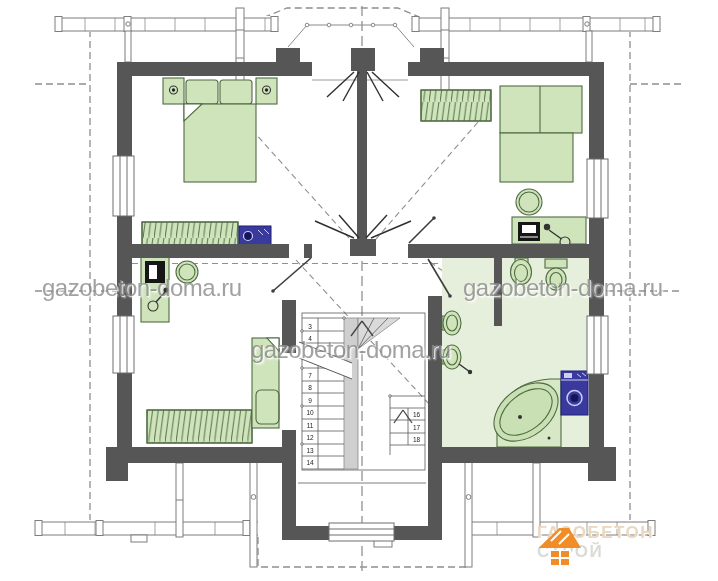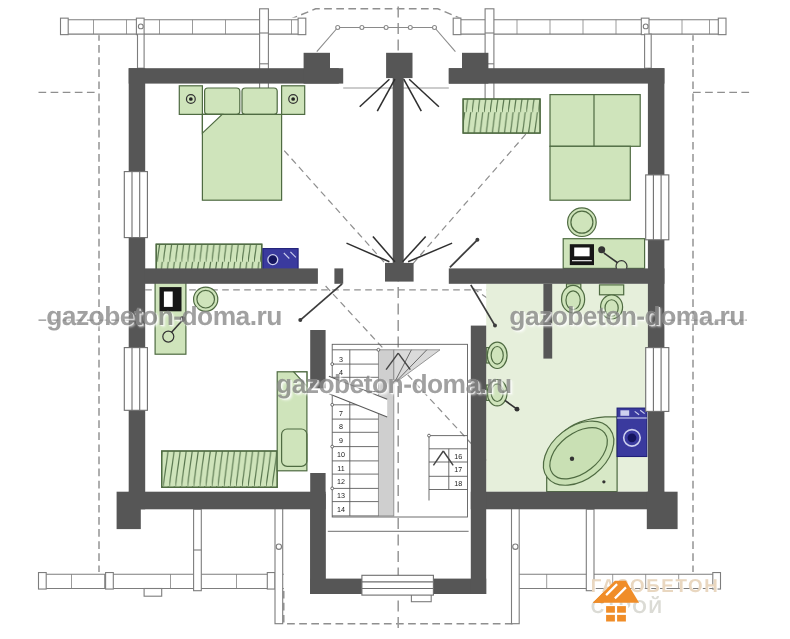--- a/index.html
+++ b/index.html
@@ -1,19 +1,19 @@
 <!DOCTYPE html>
 <html><head>
 <meta charset="utf-8">
 <style>
   html,body{margin:0;padding:0;background:#fff;}
   .stage{position:relative;width:718px;height:581px;background:#fff;overflow:hidden;
          font-family:"Liberation Sans",sans-serif;}
   svg{position:absolute;left:0;top:0;}
-  .wm{position:absolute;font-family:"Liberation Sans",sans-serif;font-weight:bold;
+  .wm{position:absolute;font-family:"Liberation Sans",sans-serif;font-weight:normal;
       font-size:24px;color:#8a8a8a;opacity:.8;letter-spacing:-0.5px;white-space:nowrap;
       text-shadow:1px 1px 0 #fff, 2px 2px 2px rgba(255,255,255,.75);}
   .wm-left{left:42px;top:274px;}
   .wm-center{left:251px;top:336px;}
   .wm-right{left:463px;top:274px;}
   .logo{position:absolute;left:537px;top:523px;display:flex;align-items:center;gap:7px;}
   .logo-text{display:flex;flex-direction:column;line-height:19px;}
   .logo-title{font-weight:bold;font-size:17px;letter-spacing:1.5px;color:#e9d7c0;
       text-shadow:1px 1px 0 #fff;}
   .logo-subtitle{font-weight:bold;font-size:17px;letter-spacing:1.5px;color:#dbdbd5;

